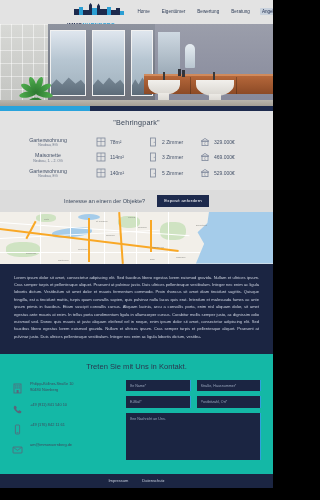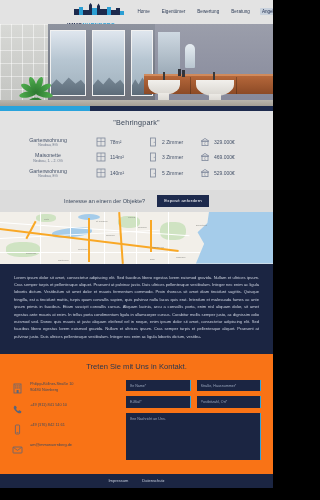--- a/index.html
+++ b/index.html
@@ -140,21 +140,21 @@
   .street { position:absolute; background:#fff; height:1px; }
   .maplabel { position:absolute; font-size:2.1px; color:#8b8b86; white-space:nowrap; }
 
   
   .dark { background:#1b2542; padding:10px 14px 14px; }
   .dark p {
     font-size:4.1px; line-height:7.4px; color:#cfd5e2; text-align:justify;
   }
 
   
-  .contact { background:#f97316; padding:8px 0 10px; }
+  .contact { background:#14b8a6; padding:8px 0 10px; }
   .contact h3 {
     text-align:center; font-size:7.6px; color:#2b3750; font-weight:normal;
     margin-bottom:9px;
   }
   .crow { display:flex; padding:0 12px; gap:10px; }
   .cinfo { width:104px; }
   .citem { display:flex; align-items:flex-start; gap:7px; margin-bottom:9px; }
   .citem .ci { width:11px; height:11px; flex:0 0 11px; }
   .citem .ctext { font-size:3.9px; color:#3f4a5e; line-height:5.4px; padding-top:1px; }
   .cform { flex:1; }

